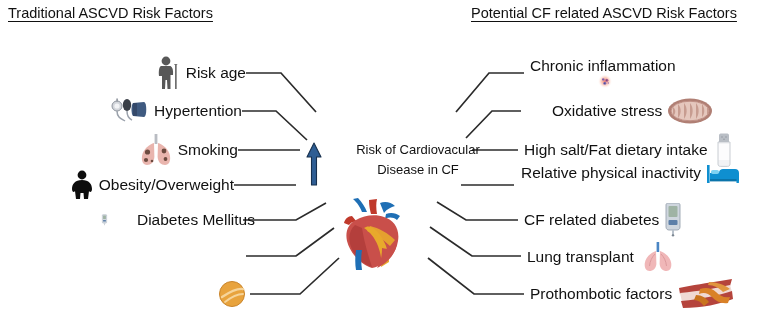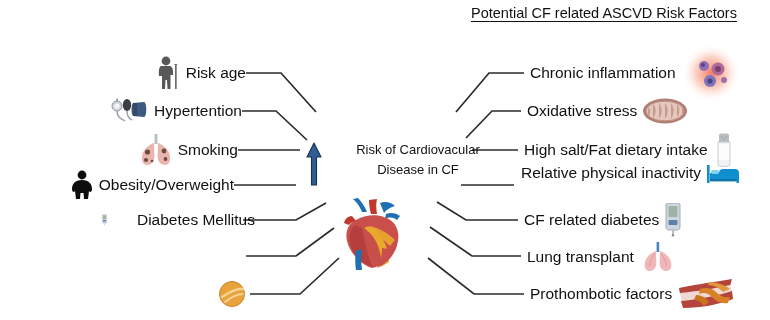--- a/index.html
+++ b/index.html
@@ -38,20 +38,21 @@
   .i-lungs2{width:32px;height:30px;}
   .i-throm{width:56px;height:30px;}
   .i-heart{position:absolute;left:342px;top:198px;width:62px;height:74px;}
   .i-arrow{position:absolute;left:306px;top:142px;width:16px;height:44px;}
 </style>
 </head>
 <body>
 
 <div id="stage">
 
+  <div class="hdr" id="hdr-left">Traditional ASCVD Risk Factors</div>
   <div class="hdr" id="hdr-right">Potential CF related ASCVD Risk Factors</div>
 
   <svg class="wires" viewBox="0 0 770 320">
     <g stroke="#2b2b2b" stroke-width="1.7" fill="none" stroke-linecap="butt">
 
       <path d="M246 73 L281 73 L316 112"></path>
       <path d="M242 111 L276 111 L307 140"></path>
       <path d="M238 150 L300 150"></path>
       <path d="M234 185 L296 185"></path>
       <path d="M243 220 L296 220 L326 203"></path>
@@ -158,42 +159,42 @@
 
 
   <div class="row left" style="left:92px;top:279px;width:154px;">
     <svg class="i-lipid" viewBox="0 0 28 28">
       <circle cx="14" cy="14" r="12.5" fill="#e8a33d" stroke="#c9842a" stroke-width="1"></circle>
       <path d="M4 17 C10 13 18 8 25 9" stroke="#f6d49a" stroke-width="2.4" fill="none" stroke-linecap="round"></path>
       <path d="M7 22 C12 18 19 14 25 14" stroke="#f6d49a" stroke-width="1.8" fill="none" stroke-linecap="round"></path>
     </svg>
   </div>
 
-  <div class="row right" style="left:530px;top:58px;">
+  <div class="row right" style="left:530px;top:58px;flex-direction:column;">
     <span class="lbl">Chronic inflammation</span>
     <svg class="i-inflam" viewBox="0 0 62 58" style="margin-left:4px;">
       <defs>
         <radialGradient id="glow" cx="50%" cy="50%" r="50%">
           <stop offset="0%" stop-color="#f4654a" stop-opacity="0.85"></stop>
           <stop offset="55%" stop-color="#f79172" stop-opacity="0.40"></stop>
           <stop offset="100%" stop-color="#ffffff" stop-opacity="0"></stop>
         </radialGradient>
       </defs>
       <circle cx="31" cy="29" r="29" fill="url(#glow)"></circle>
       <circle cx="24" cy="22" r="5" fill="#8f6fb5"></circle>
       <circle cx="23" cy="21" r="2" fill="#5c3e8c"></circle>
       <circle cx="38" cy="25" r="6.5" fill="#b06a9a"></circle>
       <circle cx="38" cy="25" r="3" fill="#7c3f6d"></circle>
       <circle cx="30" cy="37" r="6" fill="#7f74bb"></circle>
       <circle cx="30" cy="37" r="2.6" fill="#4b3f8a"></circle>
       <circle cx="44" cy="36" r="3" fill="#9a6fae"></circle>
     </svg>
   </div>
 
-  <div class="row right" style="left:527px;top:96px;">
+  <div class="row right" style="left:552px;top:96px;">
     <span class="lbl">Oxidative stress</span>
     <svg class="i-mito" viewBox="0 0 46 28" style="margin-left:5px;">
       <ellipse cx="23" cy="14" rx="22" ry="12.5" fill="#b07f74"></ellipse>
       <ellipse cx="23" cy="14" rx="19" ry="9.8" fill="#e5c7bd"></ellipse>
       <g fill="#c79c90">
         <path d="M6 10 C9 12 9 17 6 19 Z"></path>
         <path d="M11 7 C15 11 14 18 11 21 Z"></path>
         <path d="M17 6 C21 11 20 18 17 22 Z"></path>
         <path d="M23 6 C27 11 26 18 23 22 Z"></path>
         <path d="M29 6 C33 11 32 18 29 22 Z"></path>

